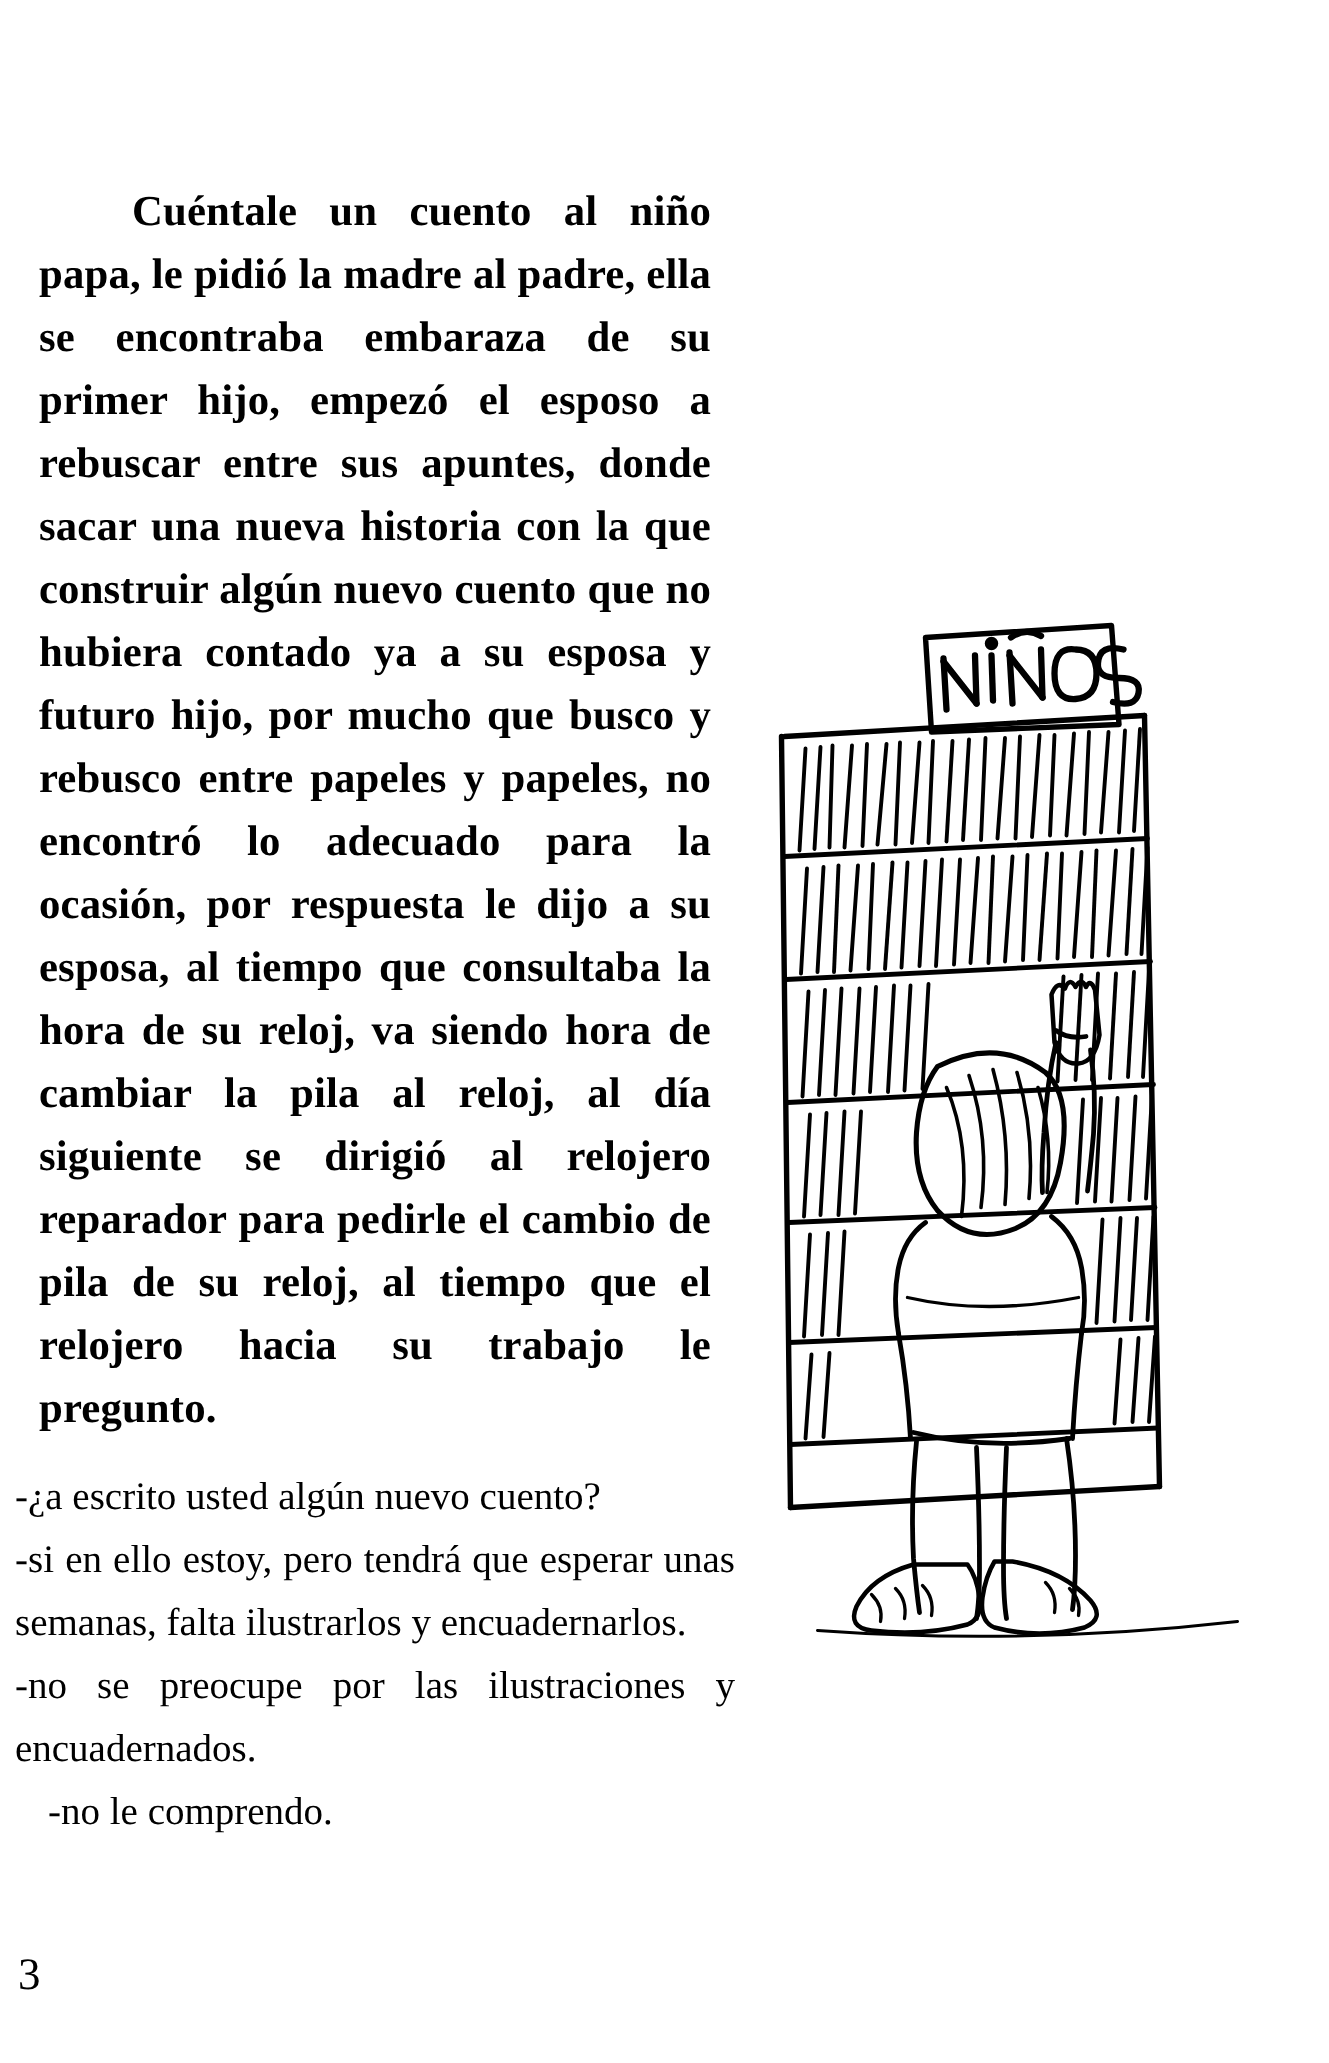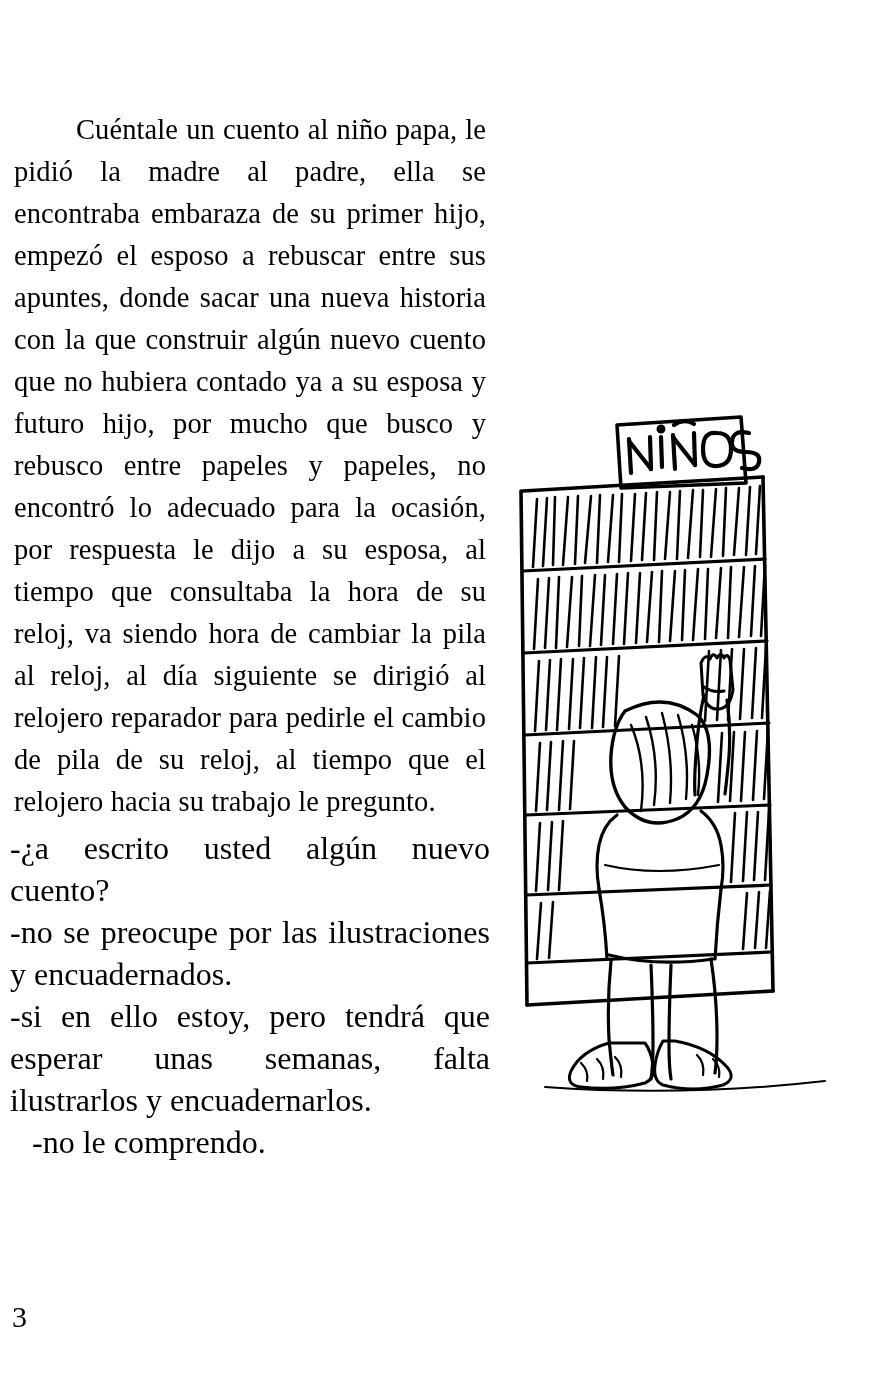--- a/index.html
+++ b/index.html
@@ -24,34 +24,35 @@
 
   
   #text-column {
     position: absolute;
     left: 10px;
     top: 105px;
     width: 480px;
   }
 
   .para {
-    margin: 4px;
+    margin: 16px;
     font-size: 28.5px;
     line-height: 42px;
     text-align: justify;
     text-justify: inter-word;
     letter-spacing: 0.1px;
+    font-weight: bold;
   }
   .para.first {
     text-indent: 62px;
   }
 
   .dialog {
     margin: 0;
-    font-size: 32px;
+    font-size: 26px;
     line-height: 42px;
     text-align: justify;
     text-justify: inter-word;
   }
   .dialog.nojust {
     text-align: left;
     margin-left: 22px;
   }
 
   
@@ -80,23 +81,23 @@
 </head>
 <body>
 
 <div id="page">
 
   <div id="text-column">
     <p class="para first full">Cuéntale un cuento al niño papa, le pidió la madre al padre, ella se encontraba  embaraza de su primer hijo,  empezó el esposo a rebuscar entre sus apuntes, donde sacar una nueva historia con la que construir algún nuevo cuento que no hubiera contado ya a su esposa y  futuro hijo, por mucho que busco y rebusco entre papeles y papeles, no encontró lo adecuado para la ocasión,  por respuesta le dijo a su esposa, al tiempo que consultaba la hora de su reloj, va siendo hora de cambiar la pila al reloj, al día siguiente  se dirigió al relojero reparador para pedirle el cambio de pila de su reloj, al  tiempo que el relojero hacia su trabajo le pregunto.</p>
 
     <p class="dialog">-¿a escrito usted algún nuevo cuento?</p>
 
+    <p class="dialog">-si en ello estoy,  pero tendrá que esperar unas semanas,        falta ilustrarlos y encuadernarlos.</p>
+
     <p class="dialog">-no se preocupe por las ilustraciones y encuadernados.</p>
-
-    <p class="dialog">-si en ello estoy,  pero tendrá que esperar unas semanas,        falta ilustrarlos y encuadernarlos.</p>
 
     <p class="dialog nojust">-no le comprendo.</p>
   </div>
 
   <div id="illustration">
     <svg viewBox="0 0 370 700" xmlns="http://www.w3.org/2000/svg">
       <g fill="none" stroke="#000000" stroke-width="3.2" stroke-linecap="round" stroke-linejoin="round">
 
         <path d="M112 30 L236 22 L241 88 L116 93 Z" stroke-width="3.6"></path>
 

